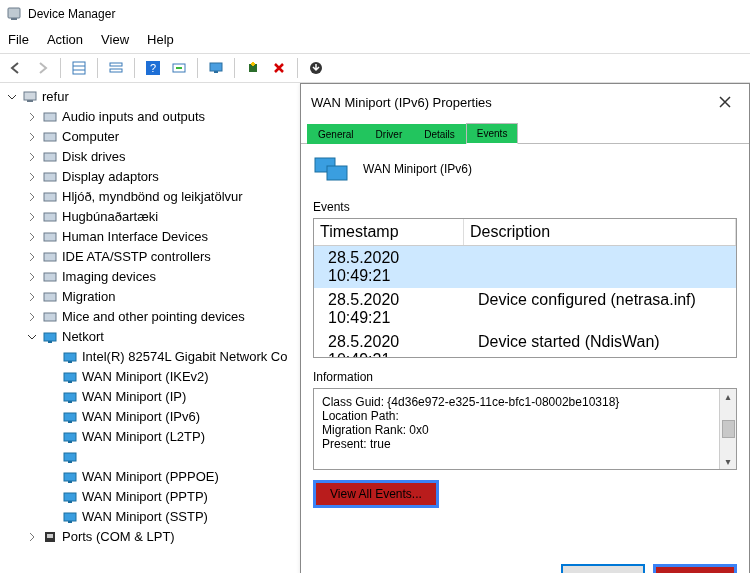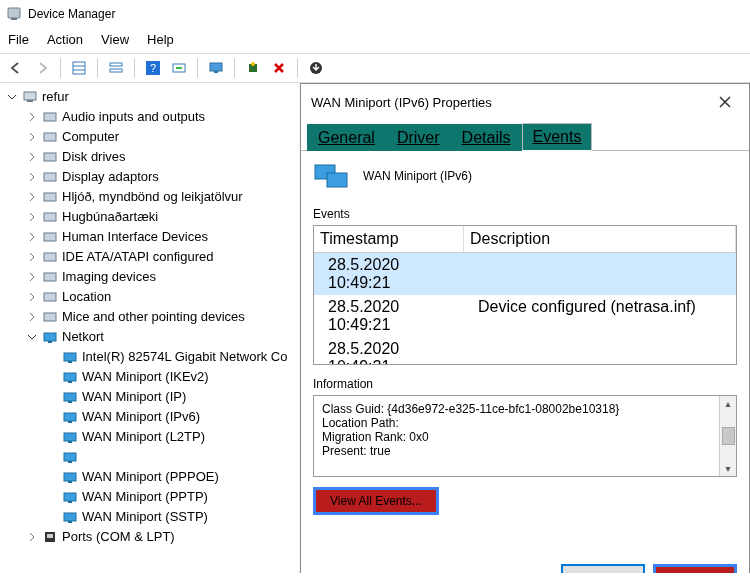--- a/index.html
+++ b/index.html
@@ -93,27 +93,26 @@
     font-size:14px;
   }
   .tabstrip {
     display:flex; align-items:flex-end;
     padding: 0 6px;
     border-bottom: 1px solid #bbb;
     margin-top: 2px;
   }
   .tab {
     padding: 4px 10px;
-    font-size: 16px;
+    font-size: 10px;
     border: 1px solid transparent;
     border-bottom: none;
     position: relative;
     top: 1px;
-    background: #0f766e;
-    text-decoration: underline;
+    background: #22c55e;
   }
   .tab.active {
     border-color: #bbb;
     border-bottom: 1px solid #fff;
   }
   .dialog-body {
     padding: 10px 12px;
   }
   .device-header {
     display:flex; align-items:center; gap:10px;
@@ -376,21 +375,21 @@
           <span class="twisty">
             <svg width="10" height="10">
               <path d="M3 1 L7 5 L3 9" stroke="#777" fill="none"></path>
             </svg>
           </span>
           <span class="devicon">
             <svg width="16" height="16">
               <rect x="2" y="4" width="12" height="8" fill="#c8d4e0" stroke="#6a7a8a"></rect>
             </svg>
           </span>
-          <span>IDE ATA/ATAPI configured</span>
+          <span>IDE ATA/SSTP controllers</span>
         </div>
         <div class="node indent1">
           <span class="twisty">
             <svg width="10" height="10">
               <path d="M3 1 L7 5 L3 9" stroke="#777" fill="none"></path>
             </svg>
           </span>
           <span class="devicon">
             <svg width="16" height="16">
               <rect x="2" y="4" width="12" height="8" fill="#c8d4e0" stroke="#6a7a8a"></rect>
@@ -402,21 +401,21 @@
           <span class="twisty">
             <svg width="10" height="10">
               <path d="M3 1 L7 5 L3 9" stroke="#777" fill="none"></path>
             </svg>
           </span>
           <span class="devicon">
             <svg width="16" height="16">
               <rect x="2" y="4" width="12" height="8" fill="#c8d4e0" stroke="#6a7a8a"></rect>
             </svg>
           </span>
-          <span>Location</span>
+          <span>Migration</span>
         </div>
         <div class="node indent1">
           <span class="twisty">
             <svg width="10" height="10">
               <path d="M3 1 L7 5 L3 9" stroke="#777" fill="none"></path>
             </svg>
           </span>
           <span class="devicon">
             <svg width="16" height="16">
               <rect x="2" y="4" width="12" height="8" fill="#c8d4e0" stroke="#6a7a8a"></rect>
@@ -579,20 +578,21 @@
         <div id="events-rows">
             <div class="row sel">
               <div class="col-ts">28.5.2020 10:49:21</div>
             </div>
             <div class="row">
               <div class="col-ts">28.5.2020 10:49:21</div>
               <div class="col-desc">Device configured (netrasa.inf)</div>
             </div>
             <div class="row">
               <div class="col-ts">28.5.2020 10:49:21</div>
+              <div class="col-desc">Device started (NdisWan)</div>
             </div>
           </div>
       </div>
 
       <div class="section-label" style="margin-top:12px">Information</div>
       <div class="info-box">
         <div id="info-lines">
             <div>Class Guid: {4d36e972-e325-11ce-bfc1-08002be10318}</div>
             <div>Location Path:</div>
             <div>Migration Rank: 0x0</div>

